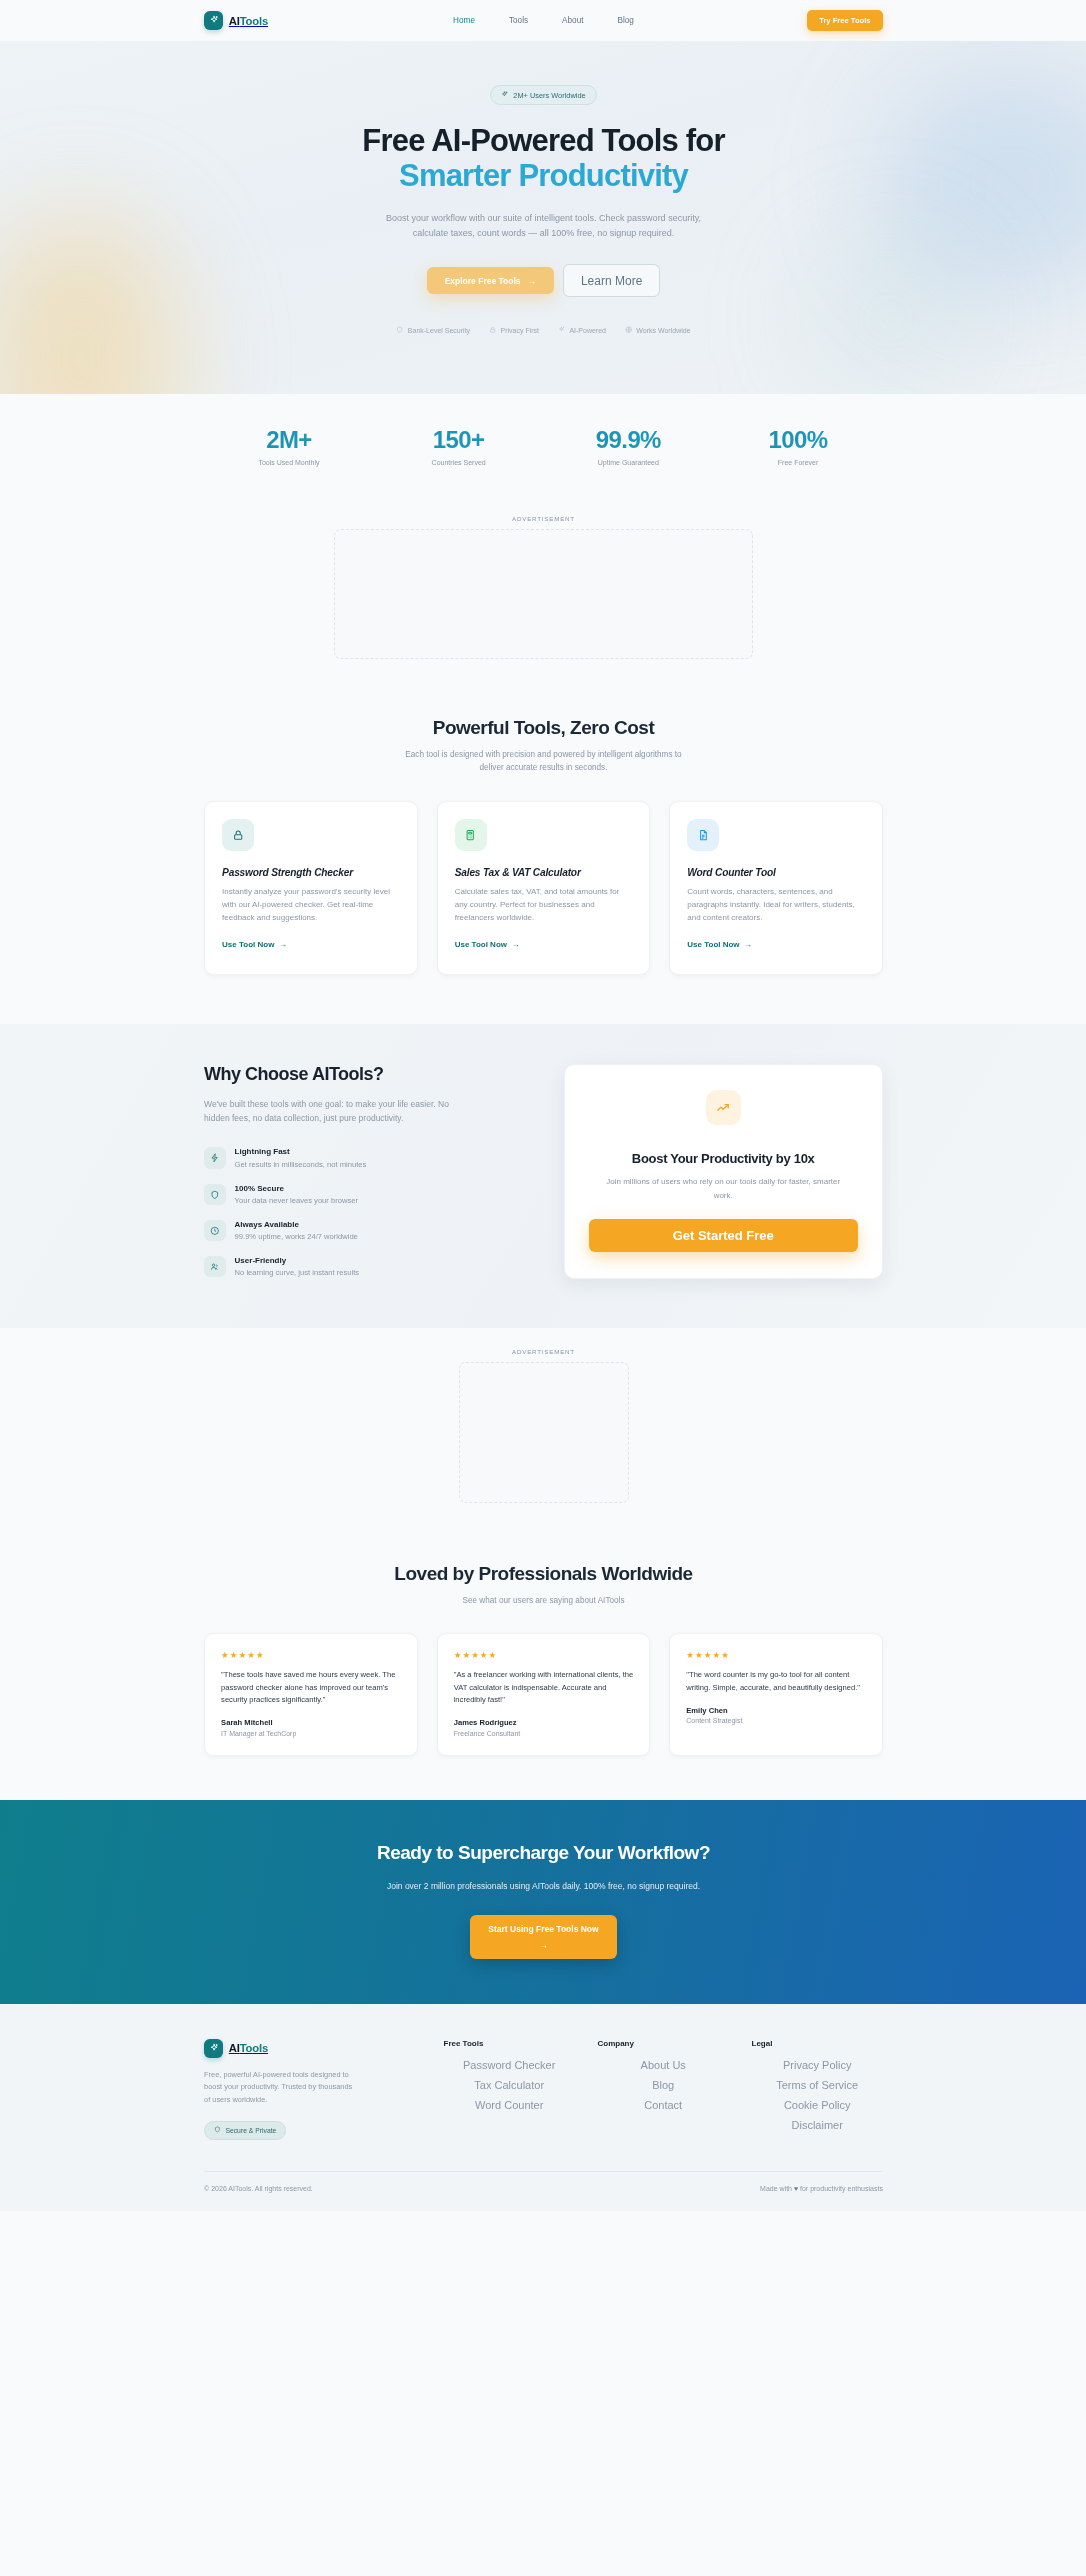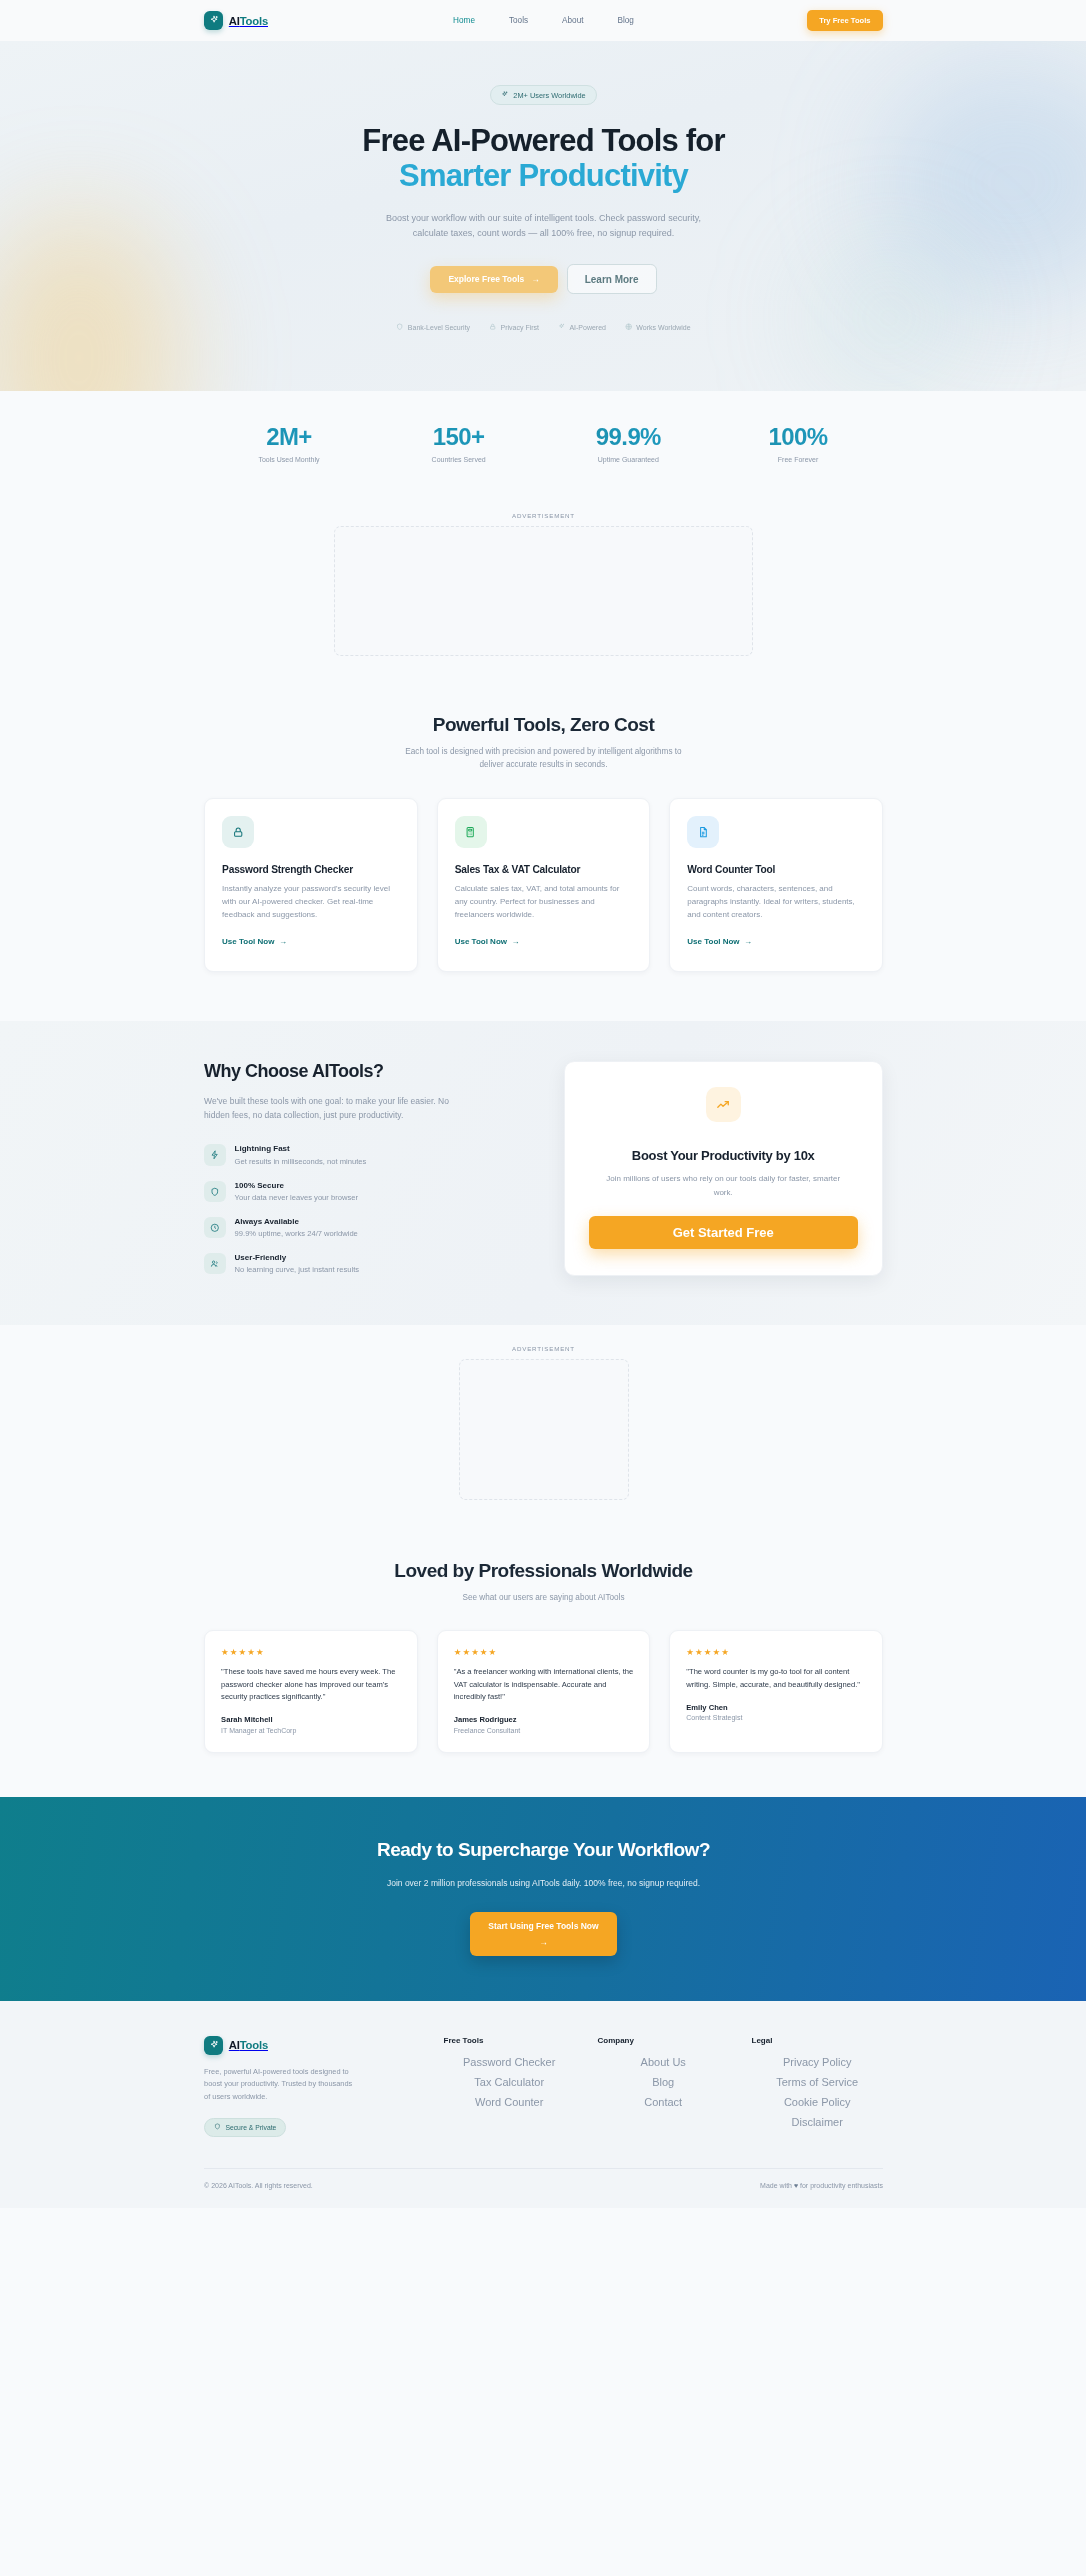--- a/index.html
+++ b/index.html
@@ -91,21 +91,21 @@
     background: #f3c878;
     color: #ffffff;
     font-size: 8.5px; font-weight: 700;
     padding: 8.5px 18px; border: none; border-radius: 6.2px;
     box-shadow: 0 5.7px 14.7px rgba(243,200,120,.45);
     cursor: pointer; font-family: inherit;
   }
   .btn-ghost {
     background: rgba(255,255,255,.55);
     color: #5c7a80; border: 0.6px solid #cfdcdf;
-    font-size: 10px; font-weight: 700;
+    font-size: 12px; font-weight: 400;
     padding: 8.5px 17px; border-radius: 6.2px;
     cursor: pointer; font-family: inherit;
   }
   .trust-row { margin-top: 29px; display: flex; gap: 19px; justify-content: center; align-items: center; }
   .trust-item { display: flex; align-items: center; gap: 4px; font-size: 7px; color: #9aa7b2; }
   .trust-item svg { opacity: .55; }
 
   
   .stats { background: #f8fafc; padding: 32px 0 34px; }
   .stats-grid { display: grid; grid-template-columns: repeat(4,1fr); }
@@ -140,21 +140,21 @@
     box-shadow: 0 1.1px 5.7px rgba(16,24,40,.04);
     min-height: 174px;
   }
   .tool-ico {
     width: 32px; height: 32px; border-radius: 9px;
     display: flex; align-items: center; justify-content: center;
   }
   .ico-teal { background: #e4f1f0; }
   .ico-green { background: #e4f6ea; }
   .ico-blue { background: #e3f1fc; }
-  .tool-name { margin-top: 16px; font-size: 10.2px; font-weight: 700; color: #17212e; letter-spacing: -0.2px; }
+  .tool-name { margin-top: 16px; font-size: 10.2px; font-weight: 700; color: #17212e; letter-spacing: -0.2px; font-style: italic; }
   .tool-desc { margin-top: 8px; font-size: 8px; line-height: 1.62; color: #8b97a8; }
   .tool-link {
     margin-top: 14.7px; display: inline-flex; align-items: center; gap: 4.5px;
     font-size: 8px; font-weight: 700; color: #0f6f74; text-decoration: none;
   }
 
   
   .why { background: linear-gradient(120deg,#f1f5f7 0%,#eef2f6 55%,#f3f6f8 100%); padding: 40px 0 49px; }
   .why-grid { display: grid; grid-template-columns: 1fr 1fr; gap: 40px; align-items: start; }
   .why h2 { font-size: 18px; font-weight: 800; letter-spacing: -0.5px; color: #18222e; }

